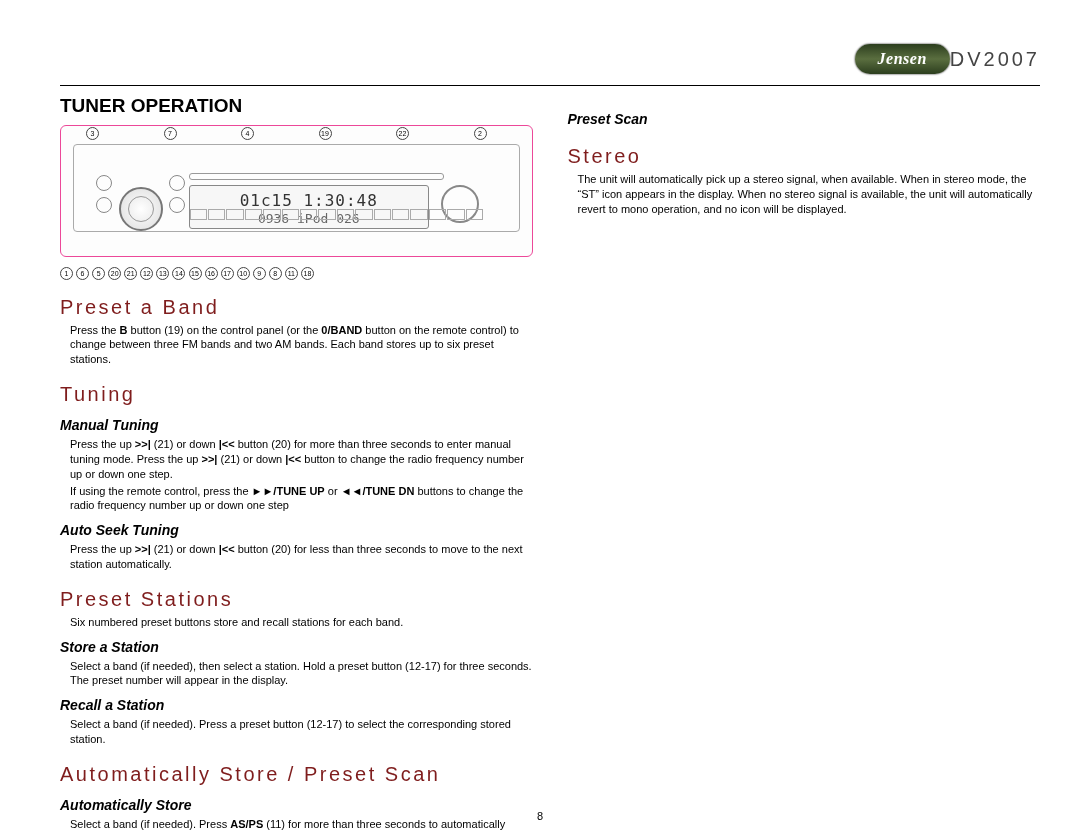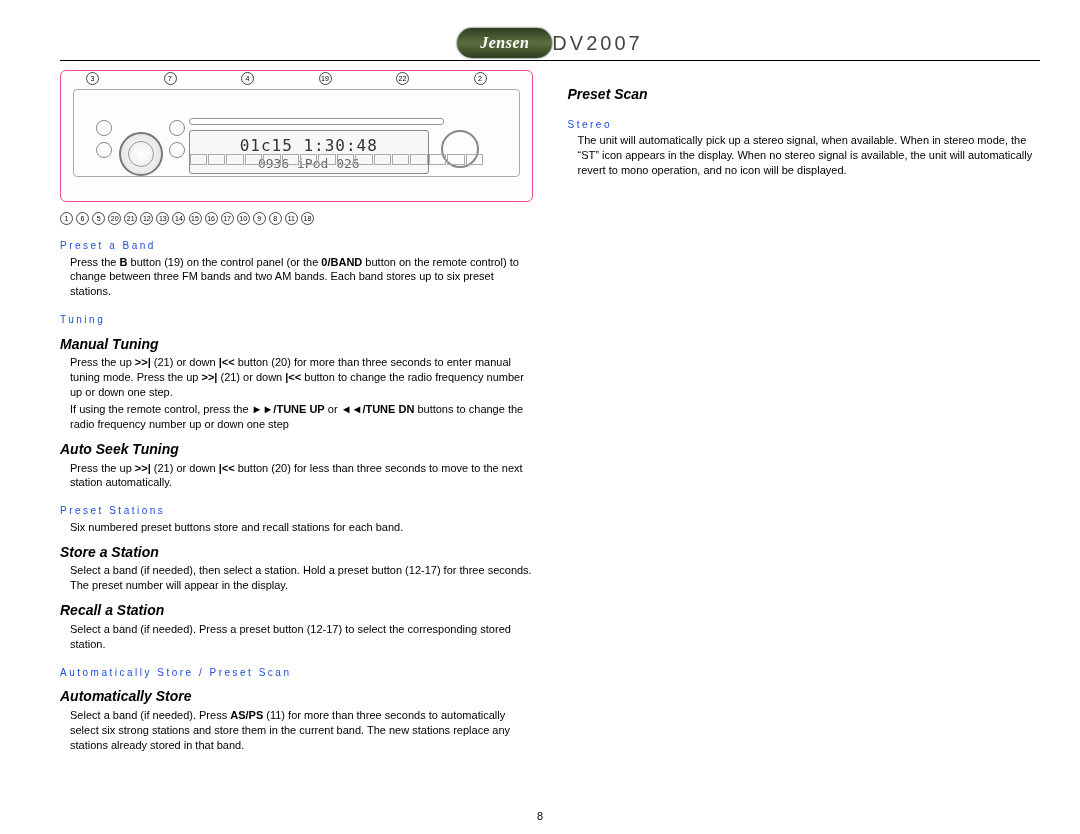--- a/index.html
+++ b/index.html
@@ -8,25 +8,26 @@
     background: #fff;
     color: #000;
     width: 1080px;
     height: 834px;
     box-sizing: border-box;
     padding: 28px 40px 15px 60px;
     position: relative;
   }
   .header-row {
     display: flex;
-    justify-content: center;
+    justify-content: flex-end;
     align-items: center;
     border-bottom: 1px solid #000;
-    padding-bottom: 2px;
+    padding-bottom: 11px;
     margin-bottom: 5px;
+    margin-top: 16px;
   }
   .logo {
     width: 95px;
     height: 30px;
     border-radius: 15px;
     background: linear-gradient(to bottom, #2c3e1e 0%, #5a6e3f 50%, #2c3e1e 100%);
     color: #fff;
     font-family: "Times New Roman", serif;
     font-style: italic;
     font-weight: bold;
@@ -52,23 +53,23 @@
     line-height: 1.35;
   }
   h1.main-h {
     font-family: Arial Black, Arial, sans-serif;
     font-weight: 900;
     font-size: 19px;
     margin: 2px 0 6px 0;
     letter-spacing: 0px;
   }
   h2.section {
-    font-size: 10px;
+    font-size: 20px;
     font-weight: normal;
-    color: #1d4ed8;
+    color: #7f1d1d;
     letter-spacing: 2.5px;
     margin: 14px 0 0px 0;
   }
   h3.sub {
     font-size: 14px;
     font-weight: bold;
     font-style: italic;
     margin: 8px 0 0px 0;
   }
   p.body {
@@ -166,20 +167,21 @@
 <body>
 
 <div class="header-row">
   <div class="logo">Jensen</div>
   <div class="model">DV2007</div>
 </div>
 
 <div class="columns">
 
   <div class="col">
+    <h1 class="main-h">TUNER OPERATION</h1>
 
     <div>
       <div class="diagram">
         <div class="callouts-top">
           <span class="circ">3</span>
           <span class="circ">7</span>
           <span class="circ">4</span>
           <span class="circ">19</span>
           <span class="circ">22</span>
           <span class="circ">2</span>

